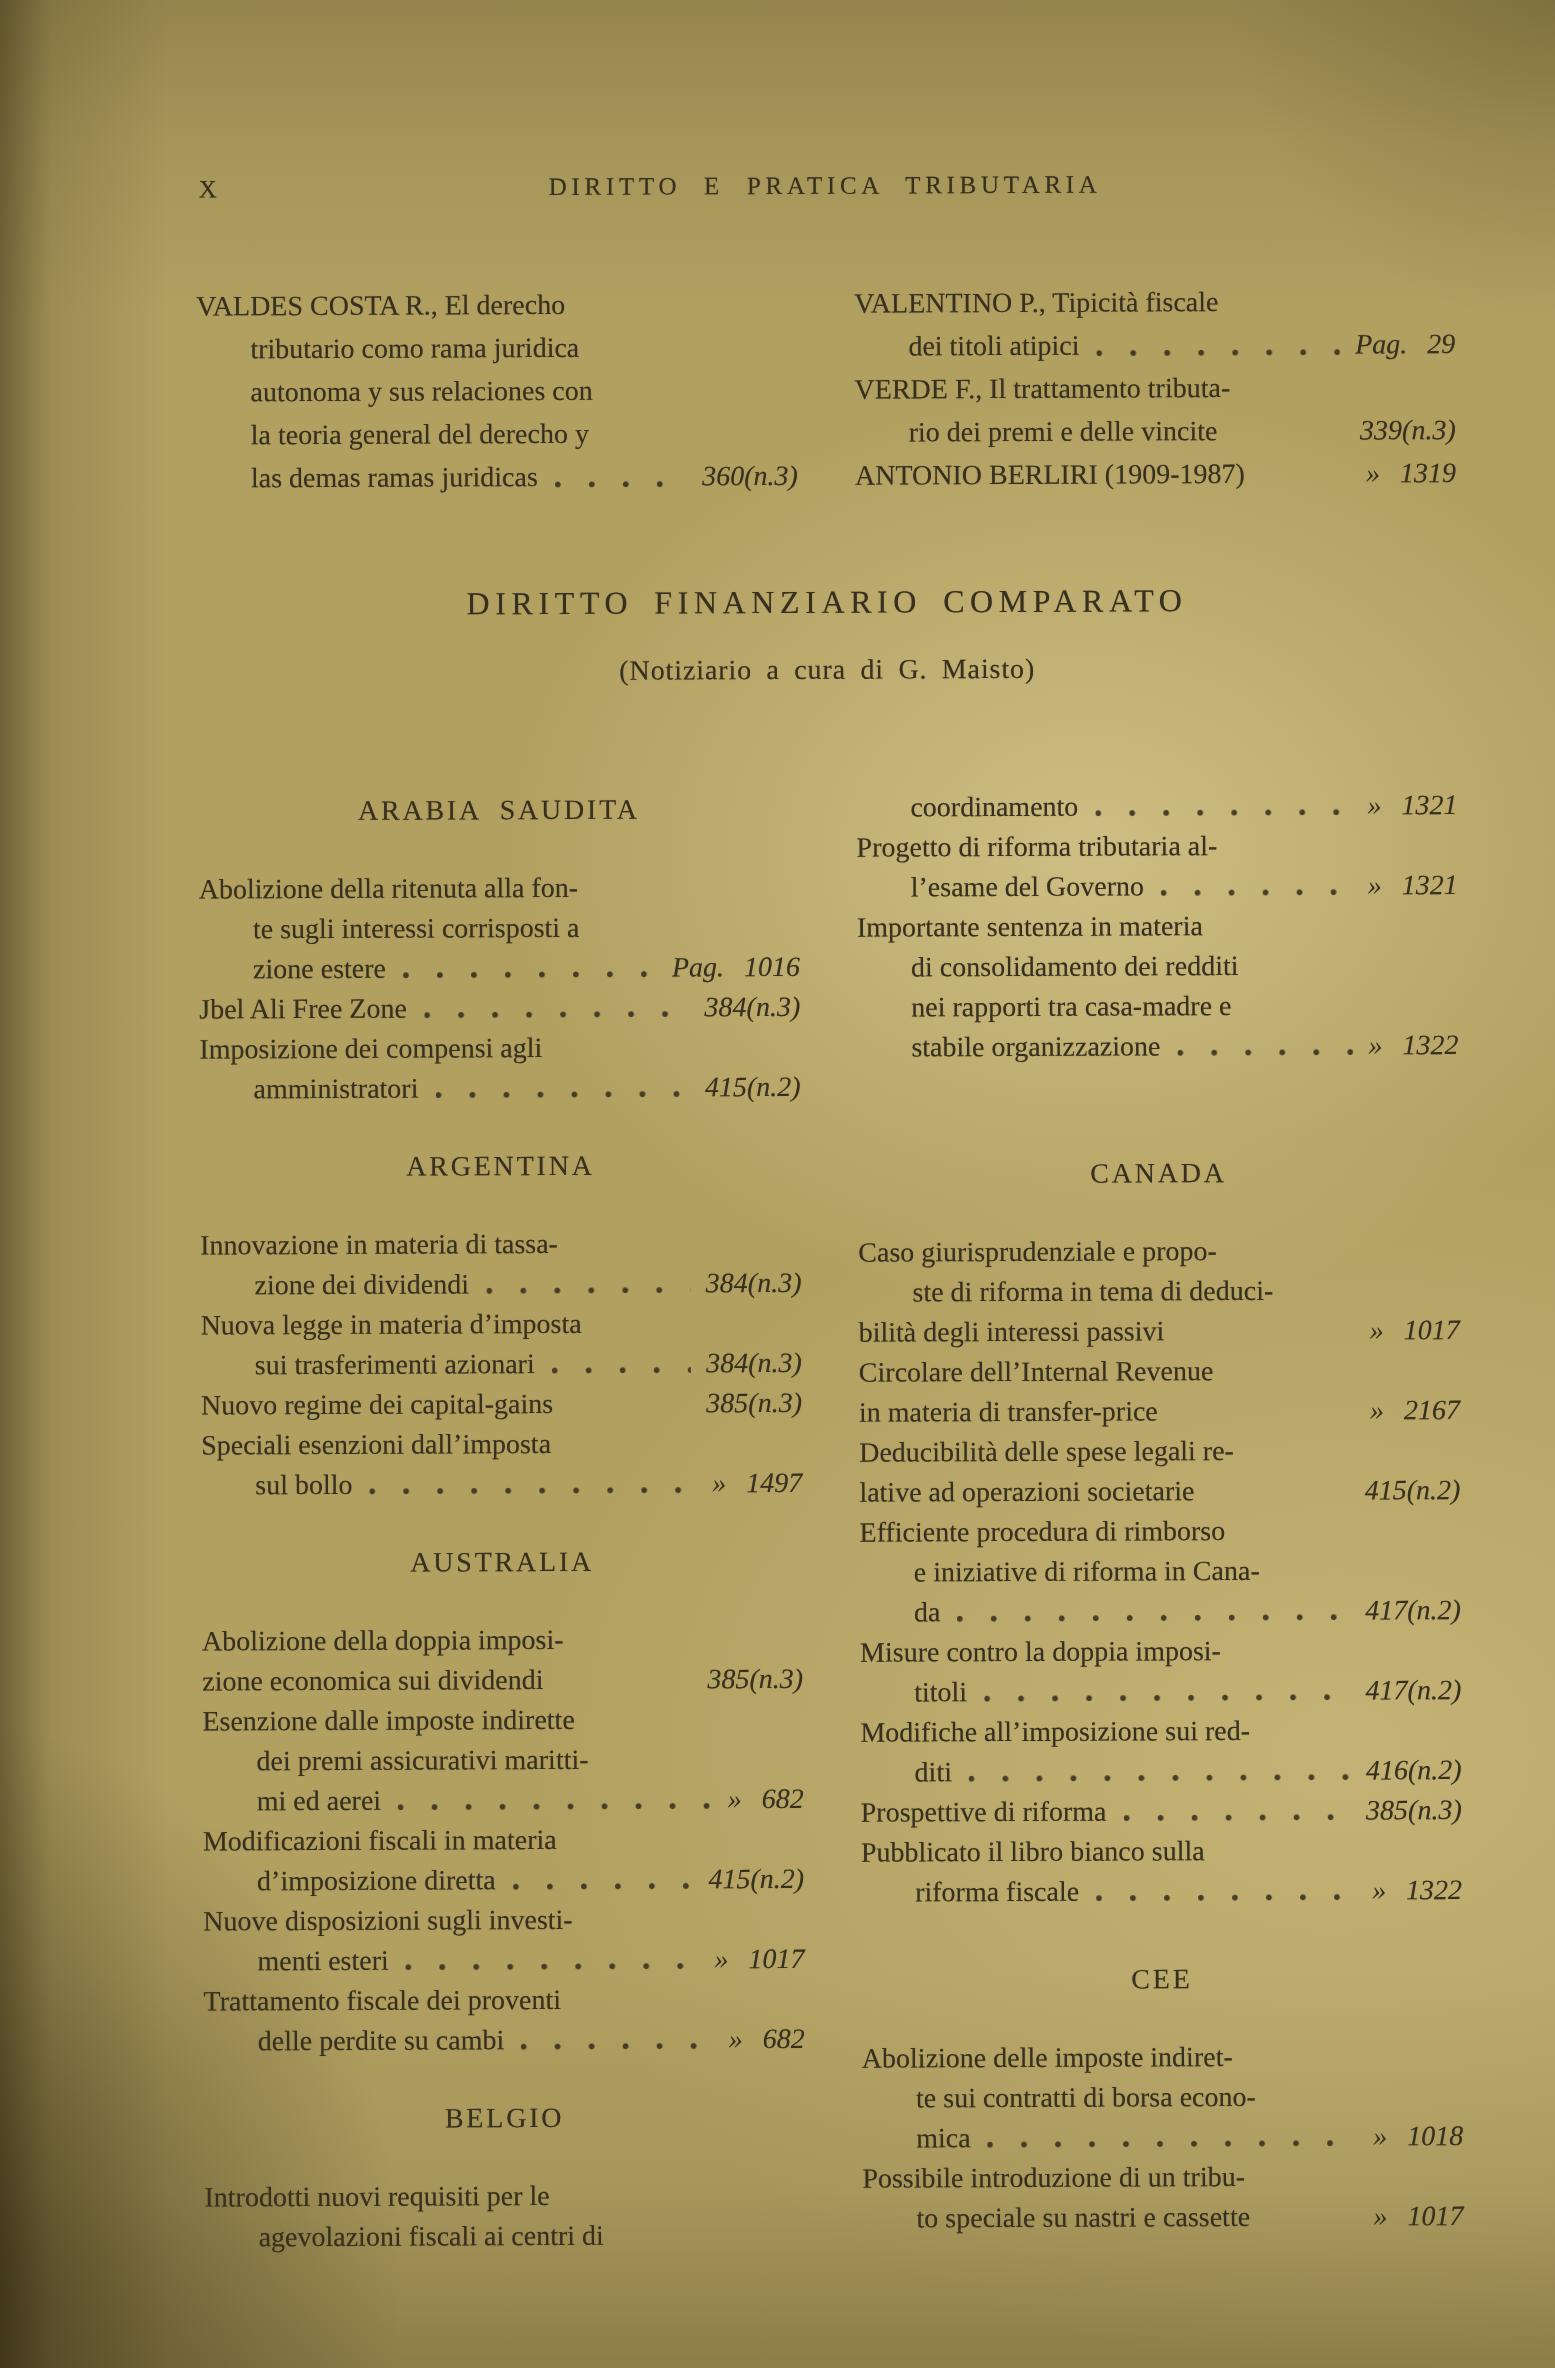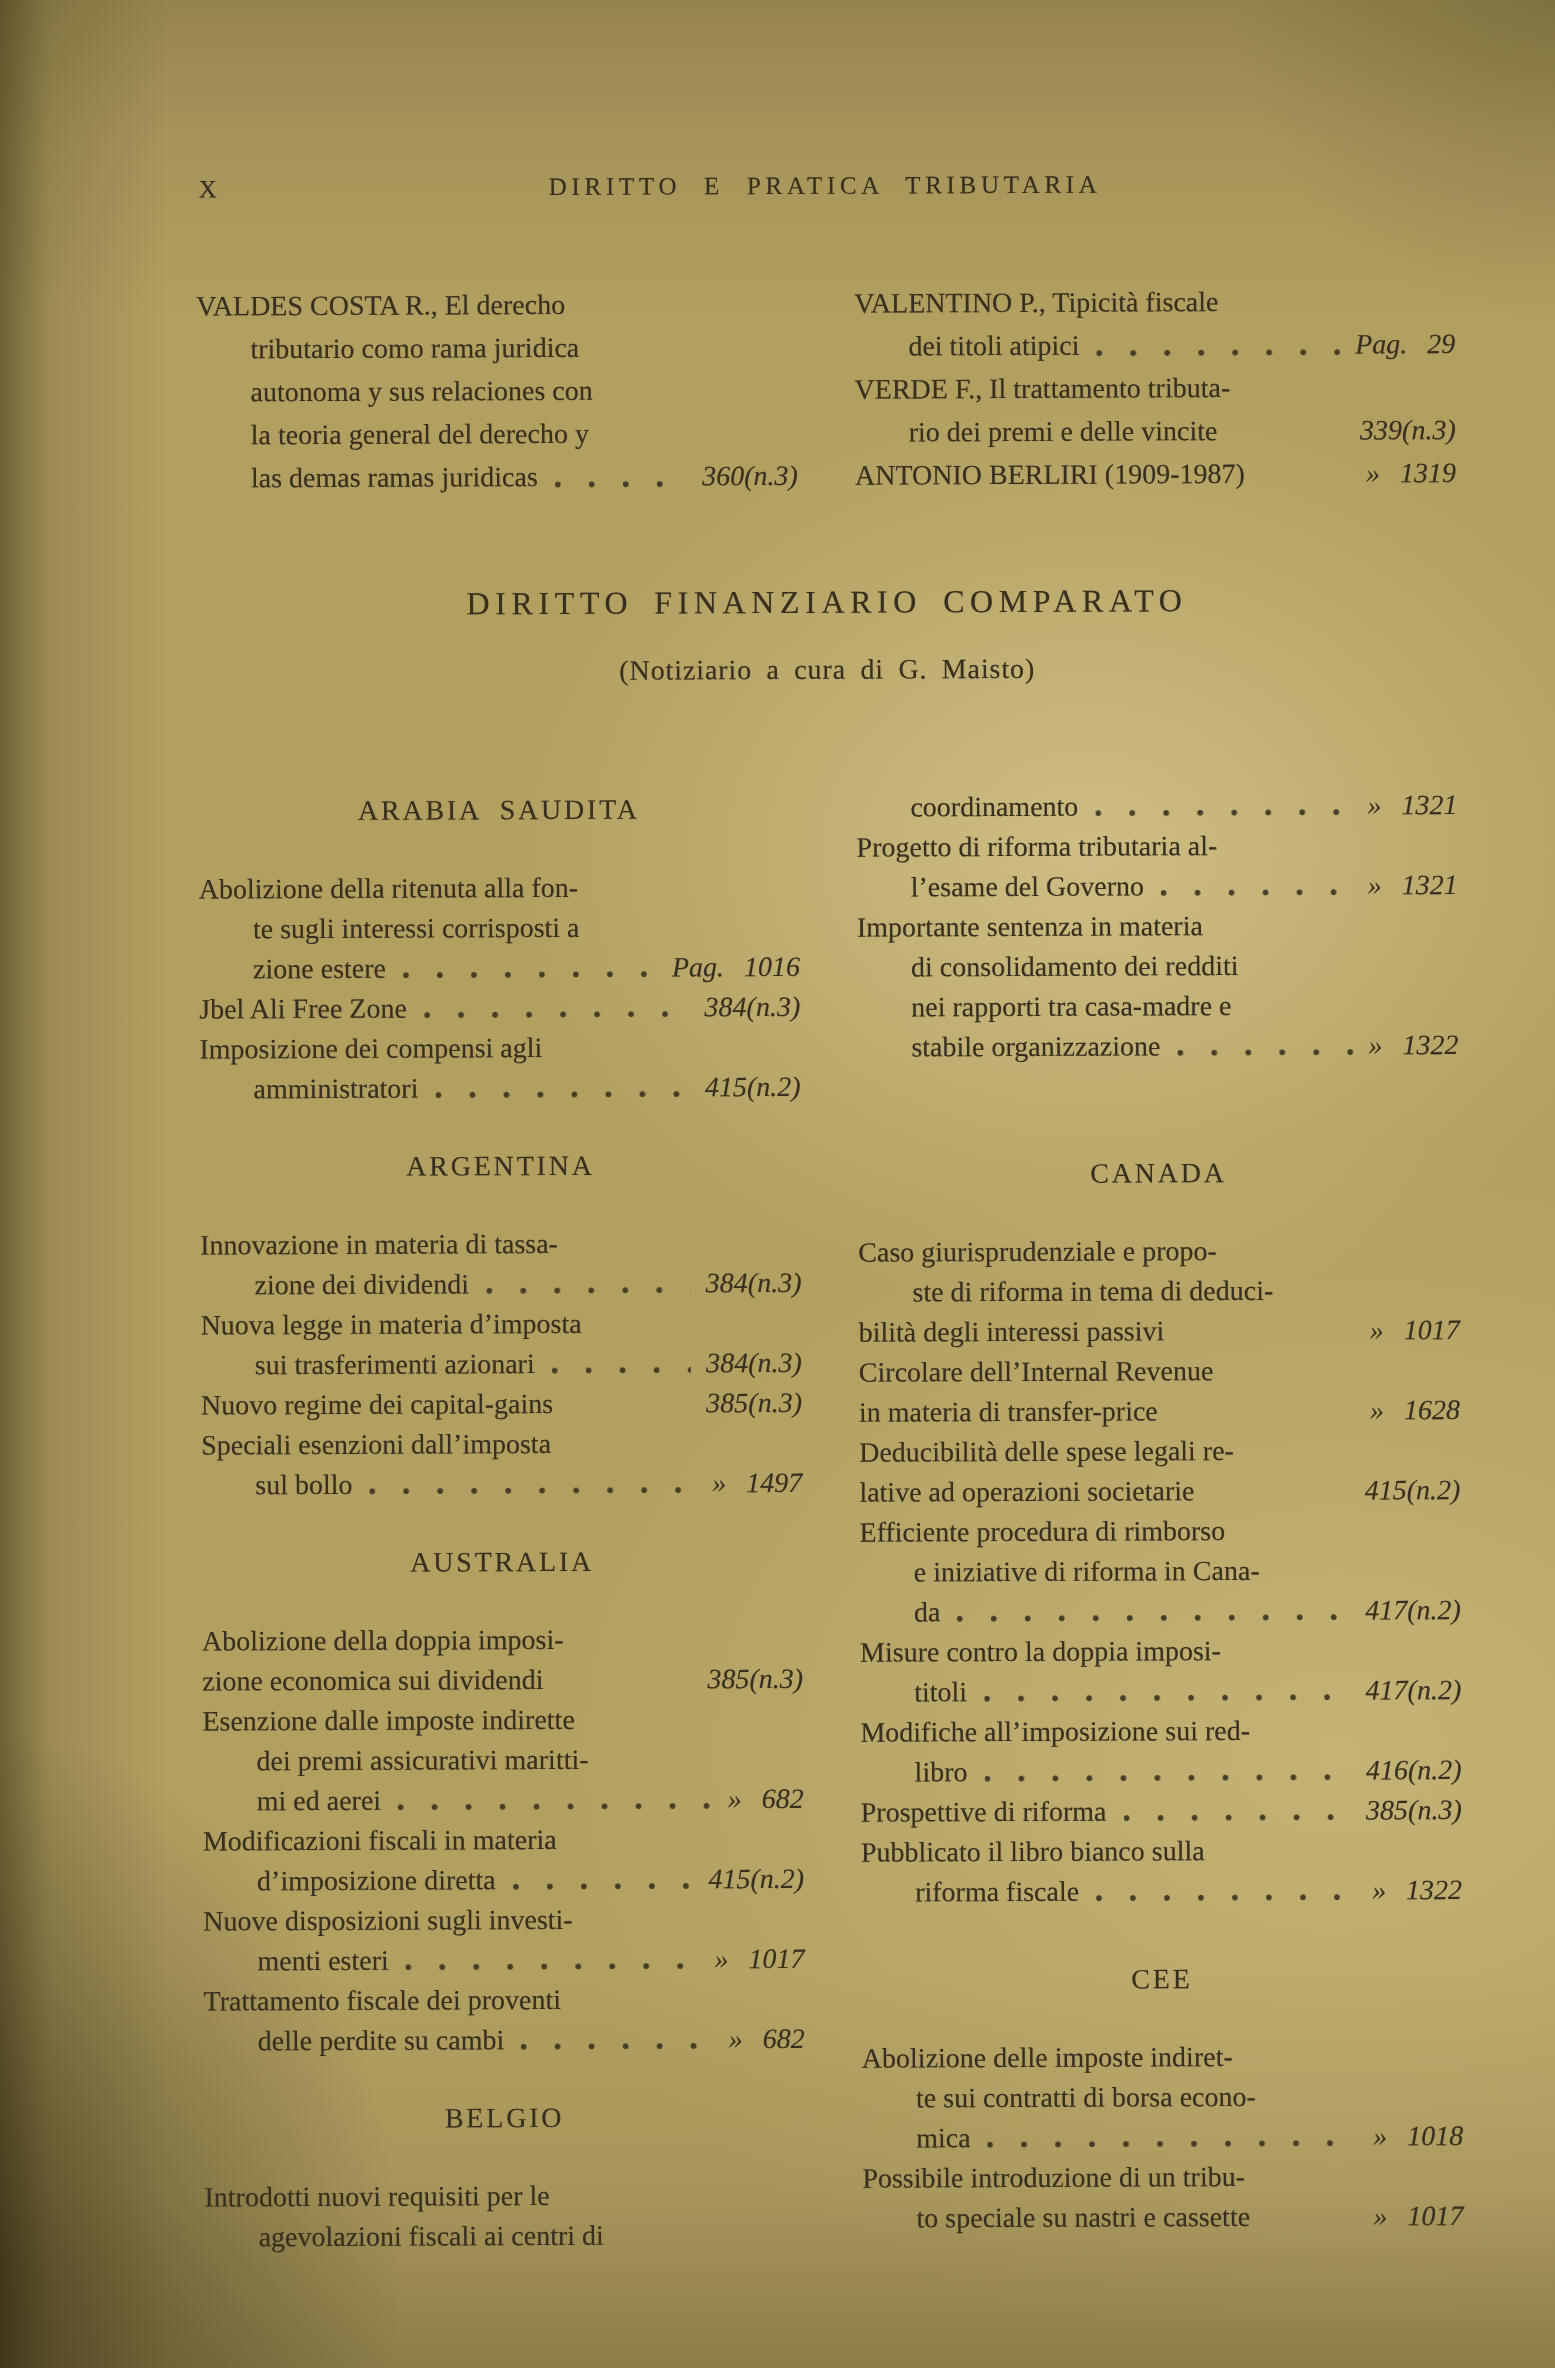--- a/index.html
+++ b/index.html
@@ -273,21 +273,21 @@
               <span class="txt">bilità degli interessi passivi</span>
               <span class="leader"></span>
               <span class="ref">» 1017</span>
             </div>
           </div>
           <div class="entry">
             <div class="line">Circolare dell’Internal Revenue</div>
             <div class="line last">
               <span class="txt">in materia di transfer-price</span>
               <span class="leader"></span>
-              <span class="ref">» 1628</span>
+              <span class="ref">» 2167</span>
             </div>
           </div>
           <div class="entry">
             <div class="line">Deducibilità delle spese legali re-</div>
             <div class="line last">
               <span class="txt">lative ad operazioni societarie</span>
               <span class="leader"></span>
               <span class="ref">415(n.2)</span>
             </div>
           </div>
@@ -304,21 +304,21 @@
             <div class="line">Misure contro la doppia imposi-</div>
             <div class="line last ind">
               <span class="txt">titoli</span>
               <span class="leader dots"></span>
               <span class="ref">417(n.2)</span>
             </div>
           </div>
           <div class="entry">
             <div class="line">Modifiche all’imposizione sui red-</div>
             <div class="line last ind">
-              <span class="txt">libro</span>
+              <span class="txt">diti</span>
               <span class="leader dots"></span>
               <span class="ref">416(n.2)</span>
             </div>
           </div>
           <div class="entry">
             <div class="line last">
               <span class="txt">Prospettive di riforma</span>
               <span class="leader dots"></span>
               <span class="ref">385(n.3)</span>
             </div>

